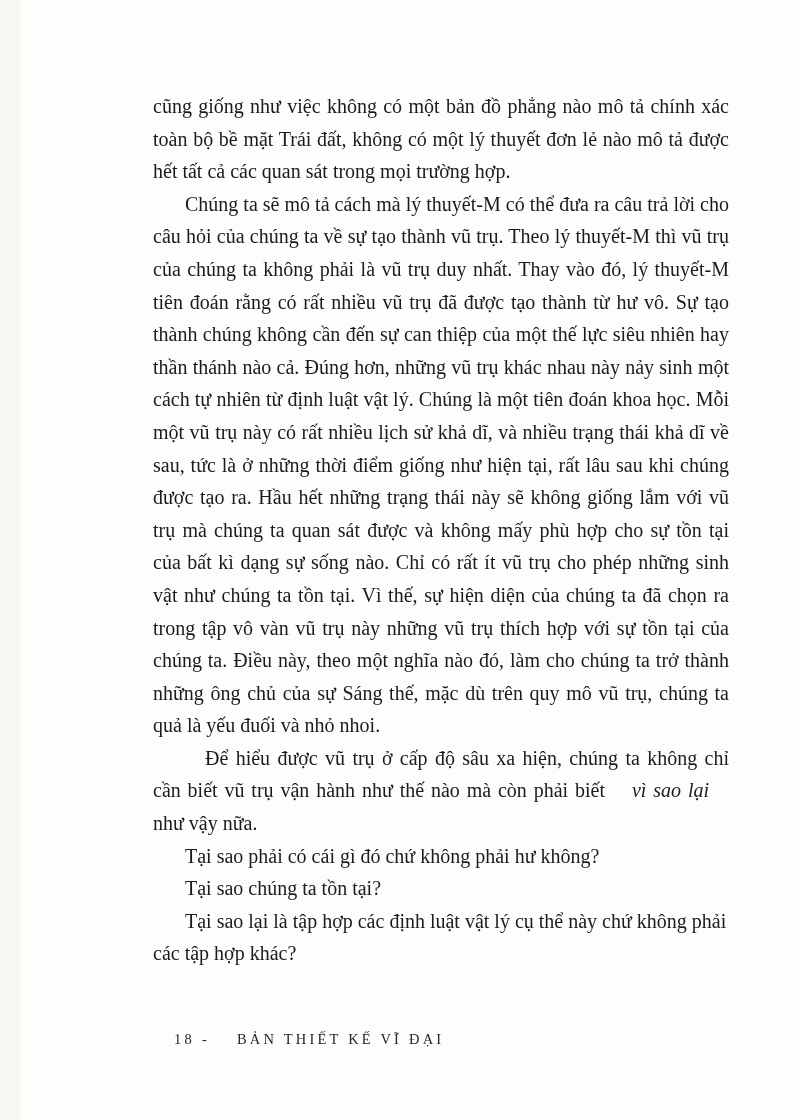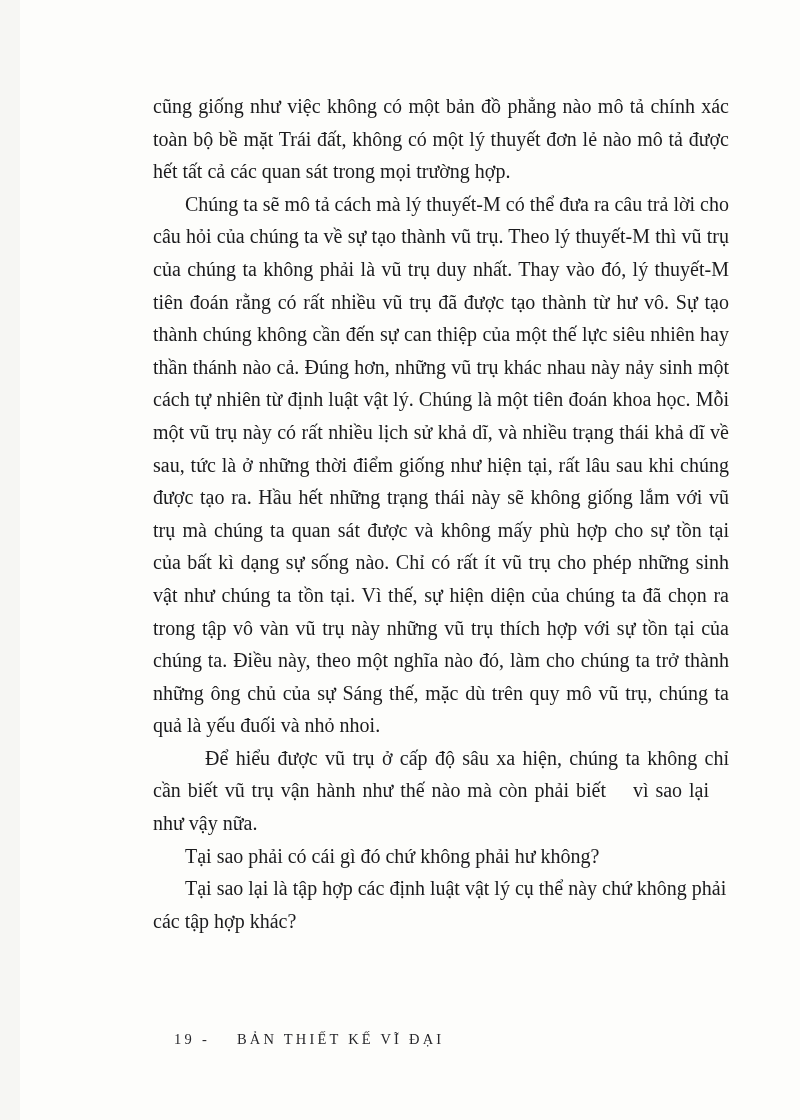--- a/index.html
+++ b/index.html
@@ -28,39 +28,40 @@
     margin: 0;
     font-size: 20px;
     line-height: 32.6px;
     text-align: justify;
     text-justify: inter-word;
   }
   .para.indent { text-indent: 32px; }
   .para.question {
     text-align: left;
   }
-  .italic { }
+  .italic { font-style: italic; }
   .footer {
     position: absolute;
     left: 114px;
     top: 1031px;
     font-size: 14.5px;
     letter-spacing: 3.2px;
     color: #26262a;
     white-space: nowrap;
   }
   .footer .sep { display: inline-block; margin: 0 7px; }
 </style>
 </head>
 <body>
 
 <div class="page">
   <main class="text-block">
       <p class="para">cũng giống như việc không có một bản đồ phẳng nào mô tả chính xác toàn bộ bề mặt Trái đất, không có một lý thuyết đơn lẻ nào mô tả được hết tất cả các quan sát trong mọi trường hợp.</p>
       <p class="para indent">Chúng ta sẽ mô tả cách mà lý thuyết-M có thể đưa ra câu trả lời cho câu hỏi của chúng ta về sự tạo thành vũ trụ. Theo lý thuyết-M thì vũ trụ của chúng ta không phải là vũ trụ duy nhất. Thay vào đó, lý thuyết-M tiên đoán rằng có rất nhiều vũ trụ đã được tạo thành từ hư vô. Sự tạo thành chúng không cần đến sự can thiệp của một thế lực siêu nhiên hay thần thánh nào cả. Đúng hơn, những vũ trụ khác nhau này nảy sinh một cách tự nhiên từ định luật vật lý. Chúng là một tiên đoán khoa học. Mỗi một vũ trụ này có rất nhiều lịch sử khả dĩ, và nhiều trạng thái khả dĩ về sau, tức là ở những thời điểm giống như hiện tại, rất lâu sau khi chúng được tạo ra. Hầu hết những trạng thái này sẽ không giống lắm với vũ trụ mà chúng ta quan sát được và không mấy phù hợp cho sự tồn tại của bất kì dạng sự sống nào. Chỉ có rất ít vũ trụ cho phép những sinh vật như chúng ta tồn tại. Vì thế, sự hiện diện của chúng ta đã chọn ra trong tập vô vàn vũ trụ này những vũ trụ thích hợp với sự tồn tại của chúng ta. Điều này, theo một nghĩa nào đó, làm cho chúng ta trở thành những ông chủ của sự Sáng thế, mặc dù trên quy mô vũ trụ, chúng ta quả là yếu đuối và nhỏ nhoi.</p>
       <p class="para indent"><span class="">Để hiểu được vũ trụ ở cấp độ sâu xa hiện, chúng ta không chỉ cần biết vũ trụ vận hành như thế nào mà còn phải biết </span><span class="italic">vì sao lại</span><span class=""> như vậy nữa.</span></p>
       <p class="para indent question">Tại sao phải có cái gì đó chứ không phải hư không?</p>
+      <p class="para indent question">Tại sao chúng ta tồn tại?</p>
       <p class="para indent question">Tại sao lại là tập hợp các định luật vật lý cụ thể này chứ không phải các tập hợp khác?</p>
     </main>
   <footer class="footer">
-    <span>19</span><span class="sep">-</span><span>BẢN THIẾT KẾ VĨ ĐẠI</span>
+    <span>18</span><span class="sep">-</span><span>BẢN THIẾT KẾ VĨ ĐẠI</span>
   </footer>
 </div>
 
 </body></html>

